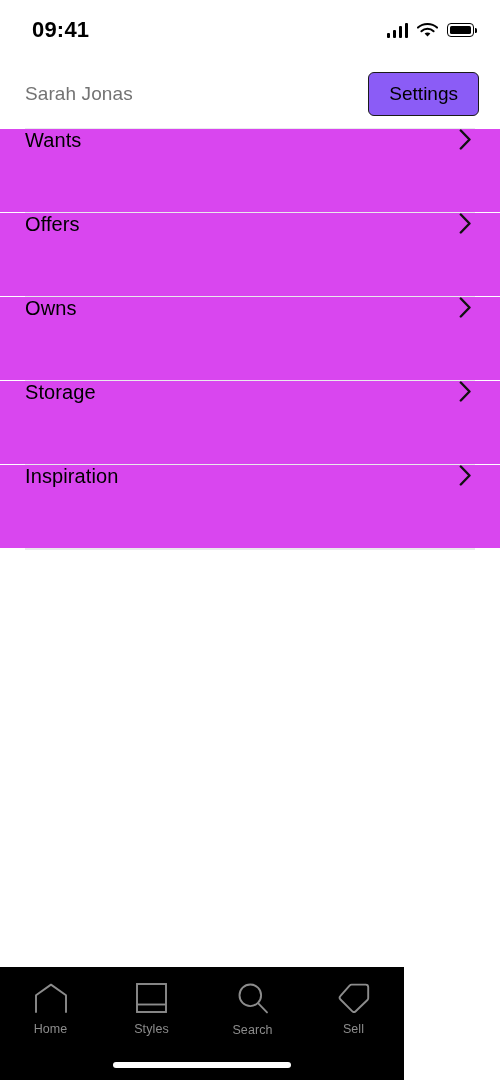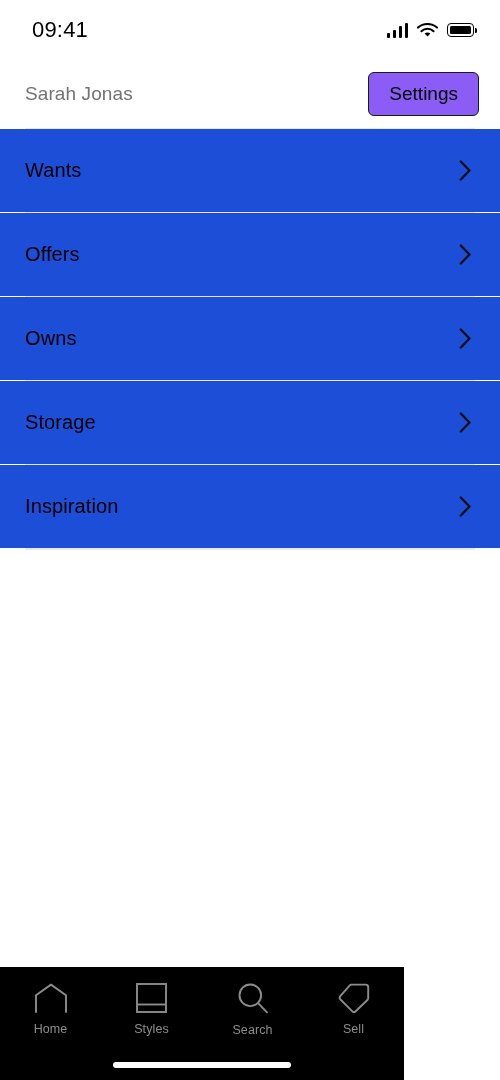--- a/index.html
+++ b/index.html
@@ -11,21 +11,21 @@
   }
   .phone { position:relative; width:500px; height:1080px; background:#fff; overflow:hidden; }
 
   
   .statusbar {
     position:absolute; top:0; left:0; width:500px; height:60px;
     display:flex; align-items:center; justify-content:space-between;
     padding:0 26px 0 32px;
   }
   .status-time {
-    font-size:22px; font-weight:400; color:#000;
+    font-size:22px; font-weight:700; color:#000;
     letter-spacing:0.2px; line-height:1;
   }
   .status-icons { display:flex; align-items:center; gap:9px; }
   .signal { display:flex; align-items:flex-end; gap:2.5px; height:15px; }
   .signal i { display:block; width:3.5px; background:#000; border-radius:1px; }
   .signal i:nth-child(1){ height:5px; }
   .signal i:nth-child(2){ height:8px; }
   .signal i:nth-child(3){ height:11.5px; }
   .signal i:nth-child(4){ height:15px; }
   .wifi { width:21px; height:15px; display:block; }
@@ -52,22 +52,22 @@
     border:1.4px solid #1a1a1a; border-radius:6px;
     padding:11px 20px 12px; line-height:1; cursor:pointer;
   }
 
   
   .menu { position:absolute; top:128px; left:0; width:500px; }
   .menu-top-divider, .row-divider {
     height:1px; background:#e9e9ec; margin:0 25px 0 25px;
   }
   .row {
-    height:83px; display:flex; align-items:center; justify-content:space-between;
-    padding:0 21px 0 25px; cursor:pointer; background:#1d4ed8;
+    height:83px; display:flex; justify-content:space-between;
+    padding:0 21px 0 25px; cursor:pointer; background:#d946ef;
   }
   .row-label { font-size:20px; color:#000; letter-spacing:0.1px; }
   .chevron { width:13px; height:21px; display:block; margin-right:7px; }
 
   
   .tabbar {
     position:absolute; left:0; bottom:0; width:404px; height:113px;
     background:#000; display:flex; align-items:flex-start;
     padding-top:16px;
   }

